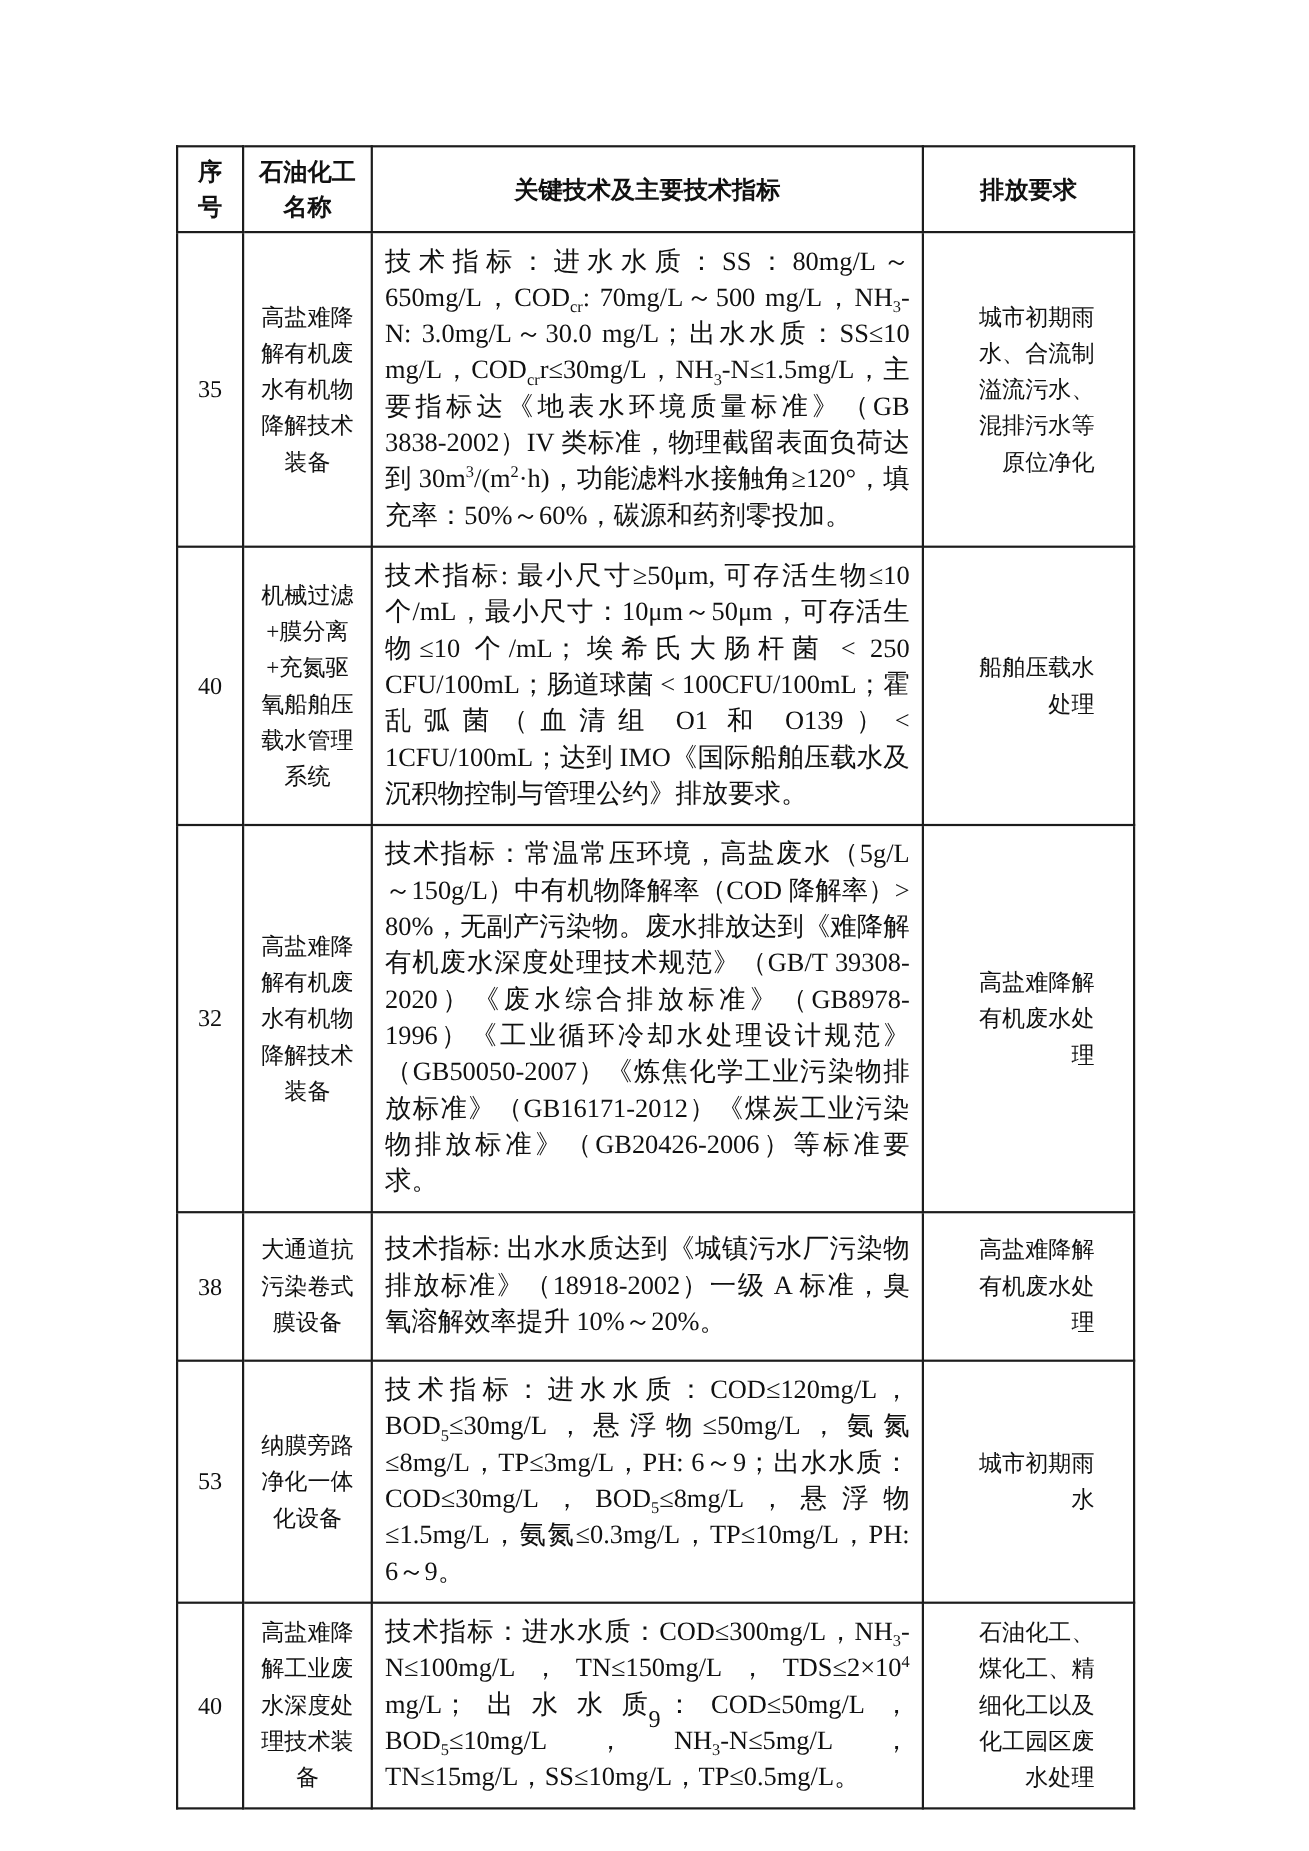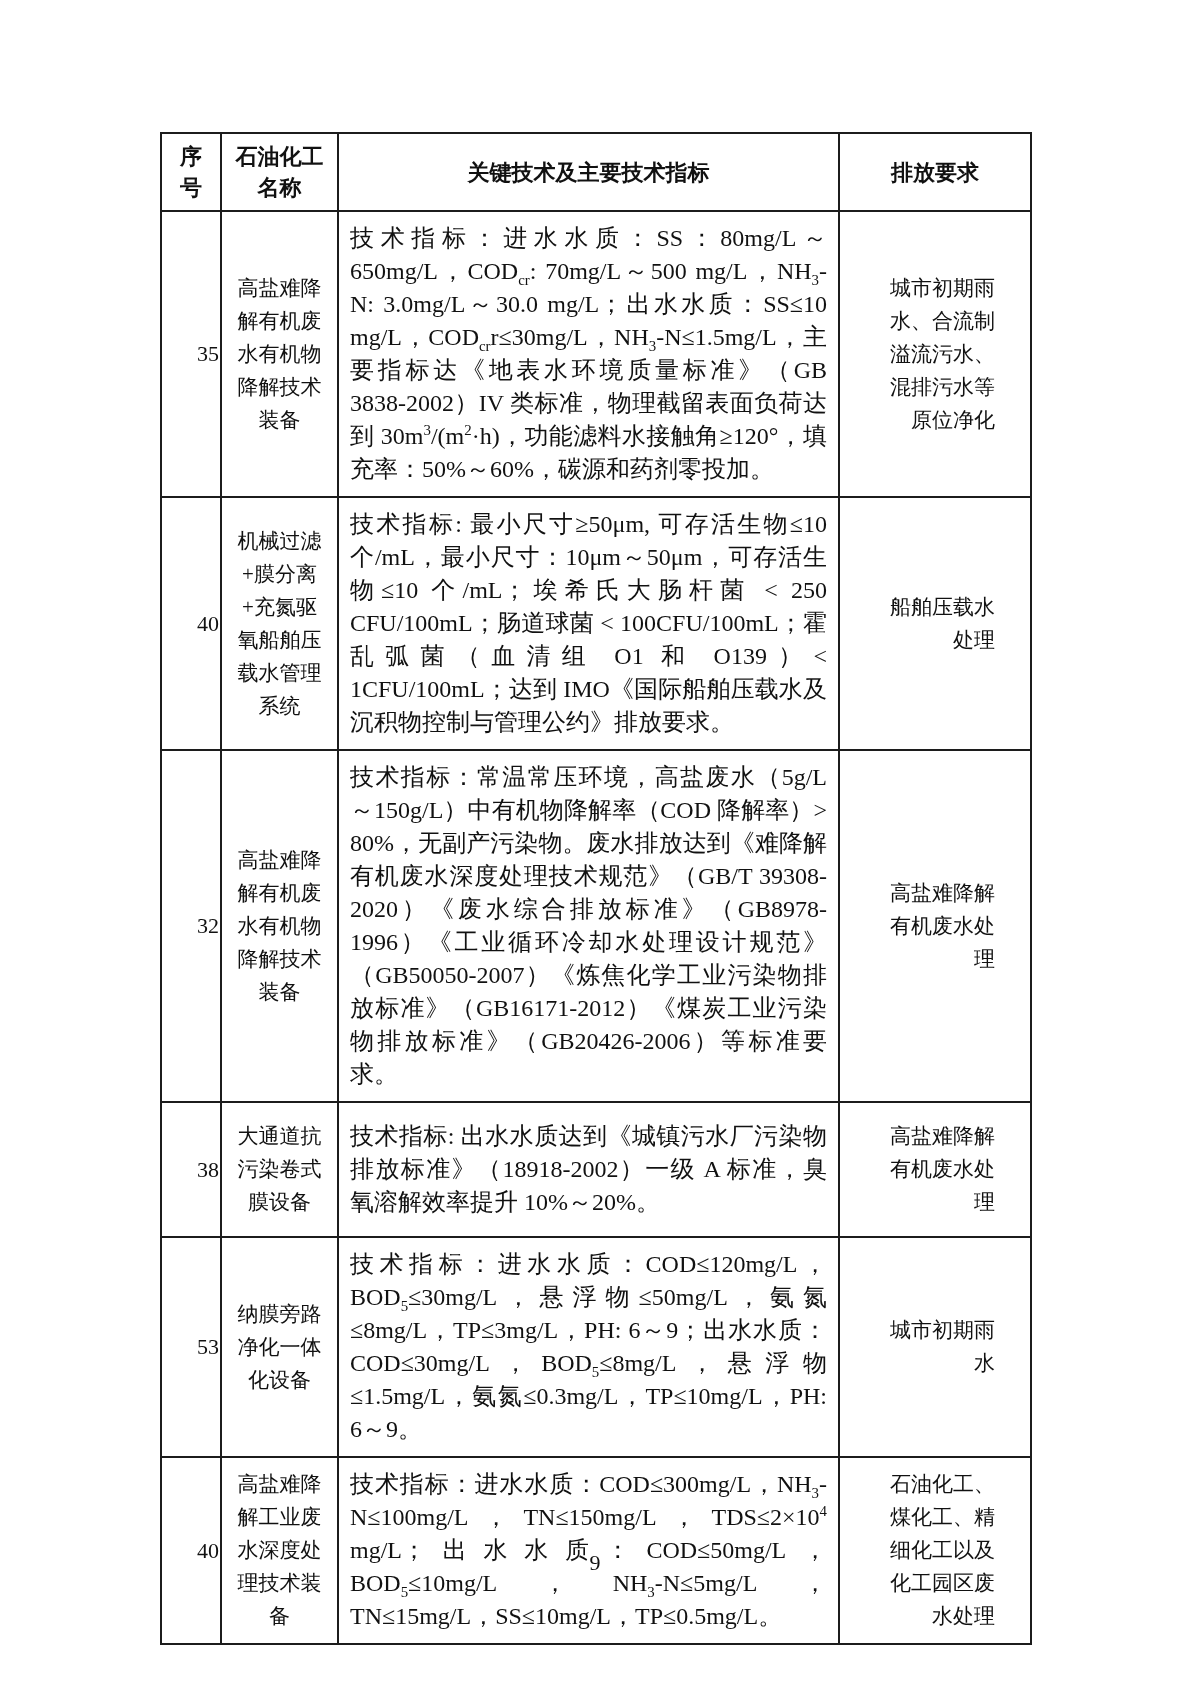--- a/index.html
+++ b/index.html
@@ -29,21 +29,21 @@
     overflow-wrap:break-word;
   }
   .doc-table th{
     font-family:"Liberation Sans","DejaVu Sans",sans-serif;
     font-weight:bold;
     font-size:22px;line-height:31px;
     text-align:center;
     white-space:pre-line;
     padding:6px 2px;
   }
-  .td-no{text-align:right;font-size:22px;}
+  .td-no{text-align:center;font-size:22px;}
   .td-name{text-align:center;font-size:21px;line-height:33px;padding:6px 13px;}
   .td-tech{text-align:justify;text-align-last:left;font-size:24px;line-height:33px;padding:10px 11px;}
   .td-scope{text-align:right;font-size:21px;line-height:33px;padding:6px 35px;}
   .td-tech sub{font-size:0.62em;line-height:0;}
   .td-tech sup{font-size:0.62em;line-height:0;}
   tr.r-header{height:78px;}
   tr.r-35{height:227px;}
   tr.r-36{height:196px;}
   tr.r-37{height:330px;}
   tr.r-38{height:135px;}

